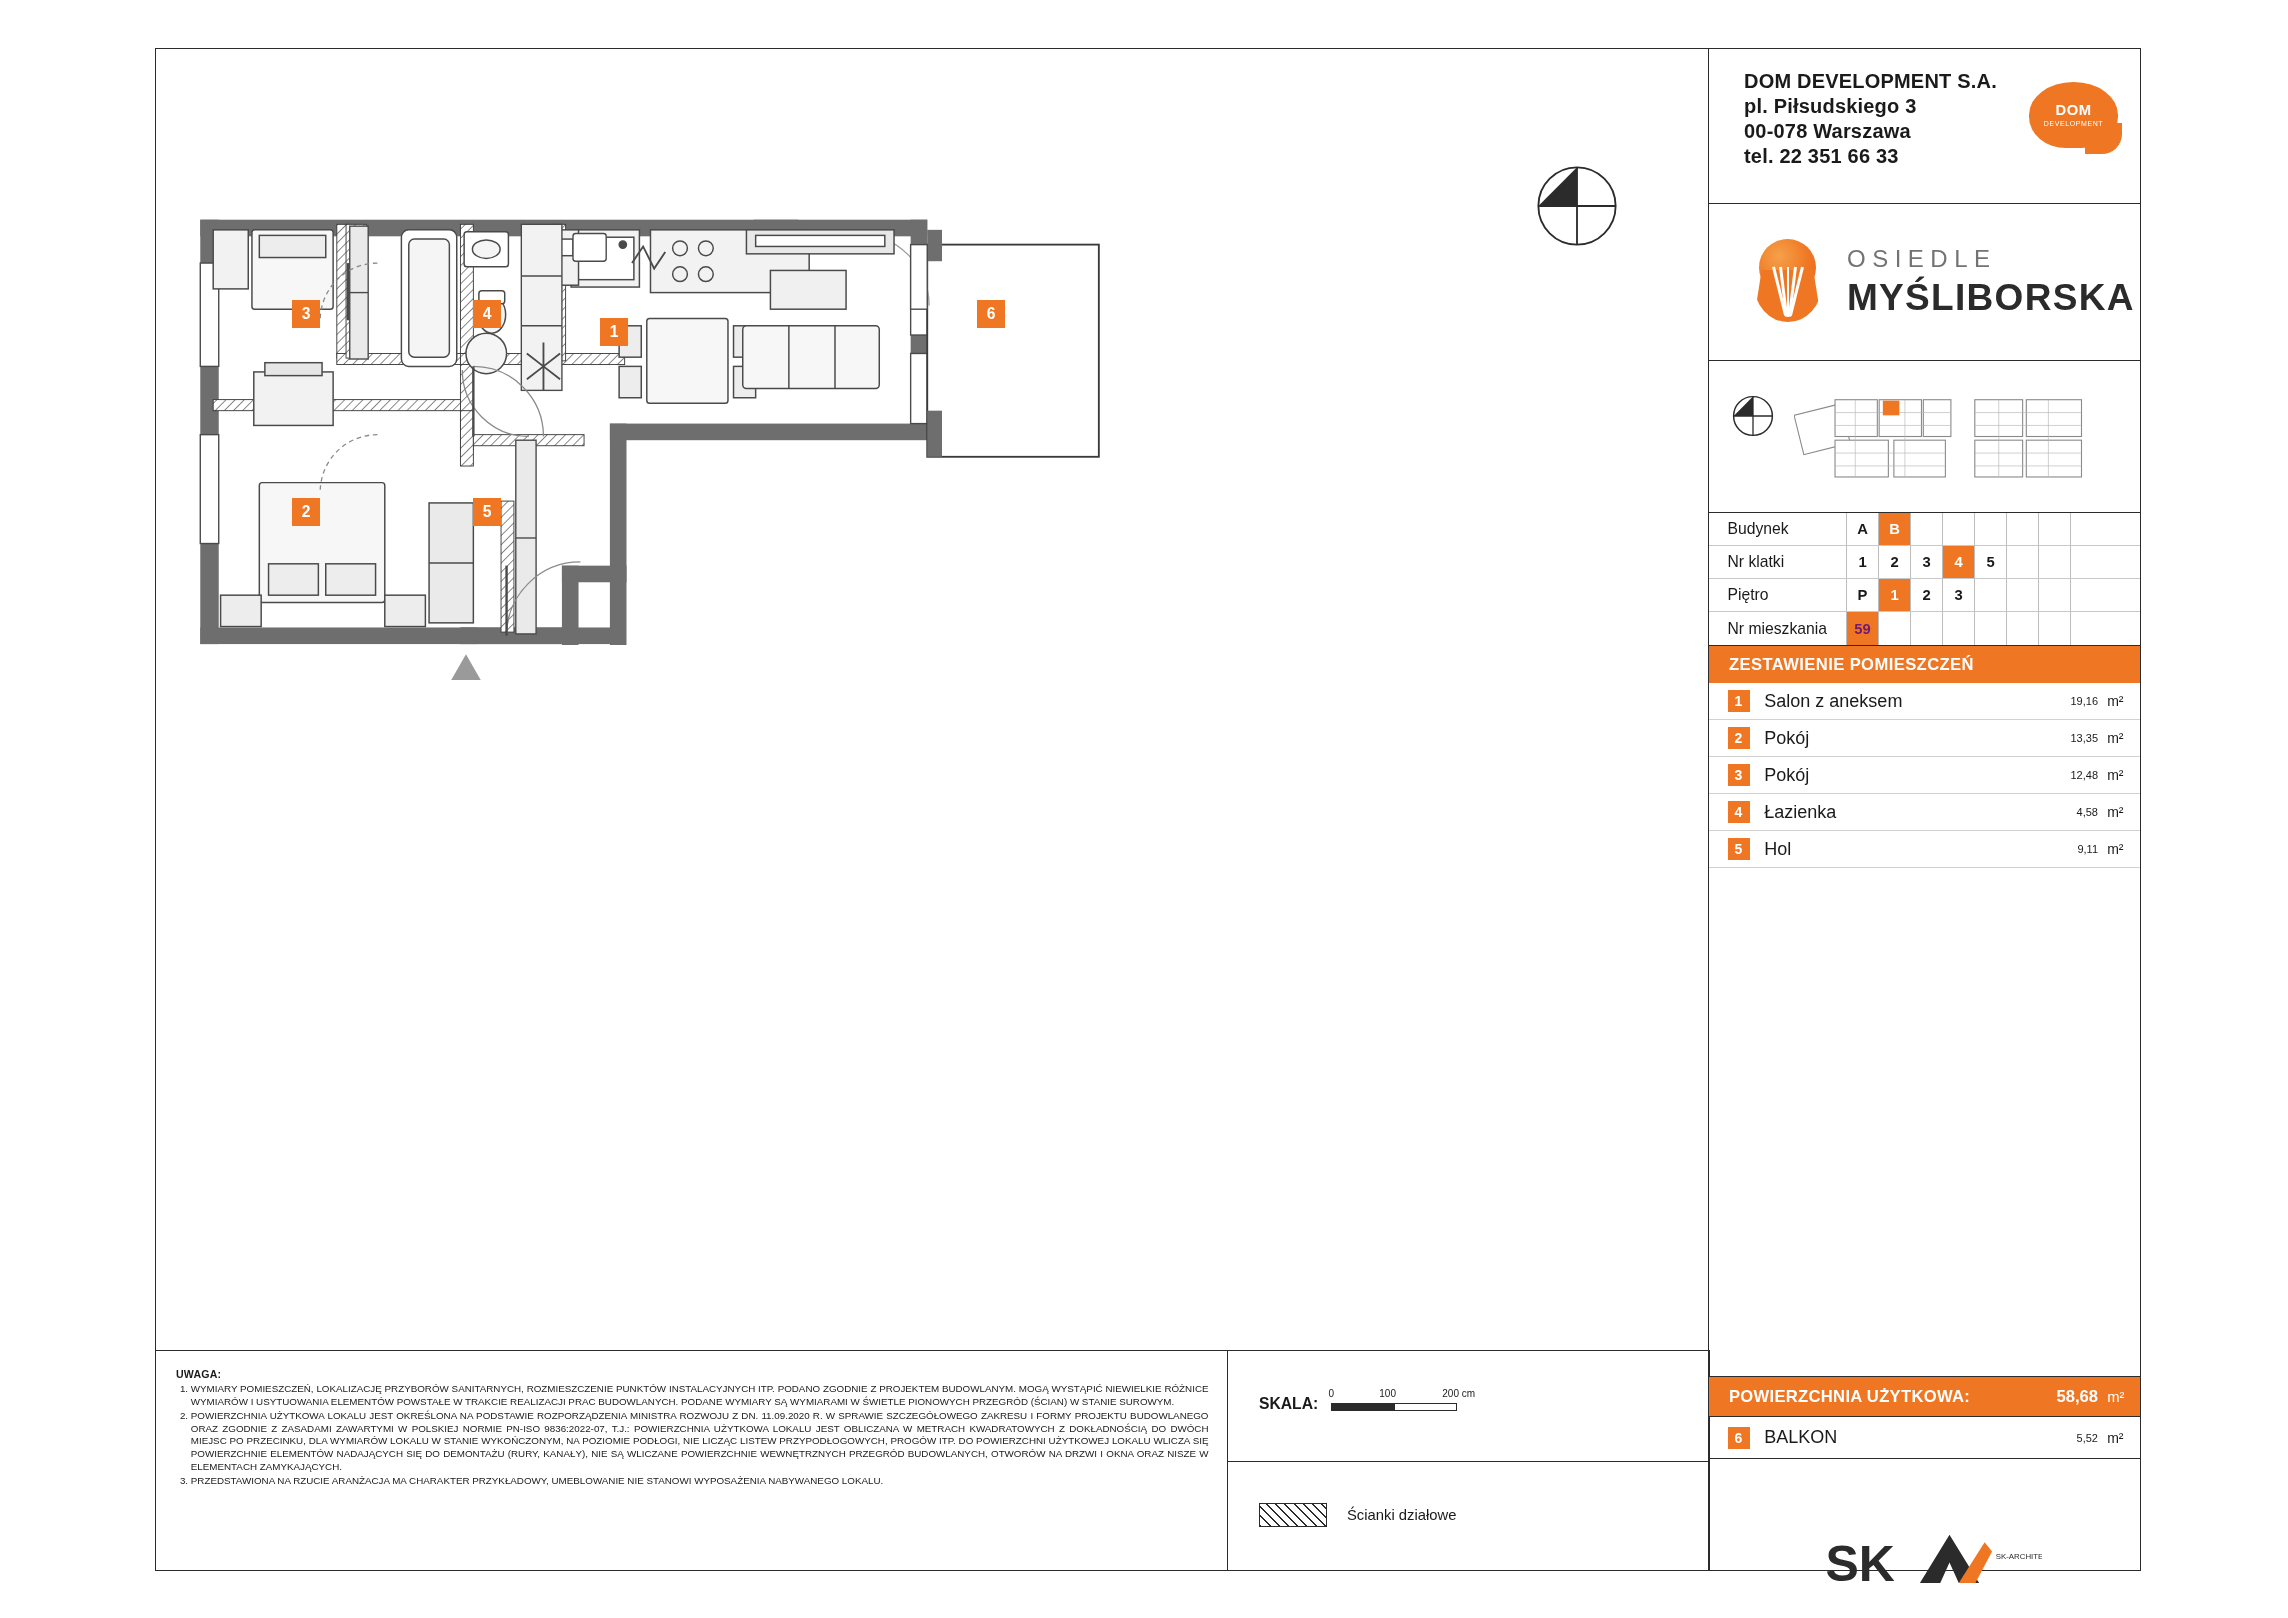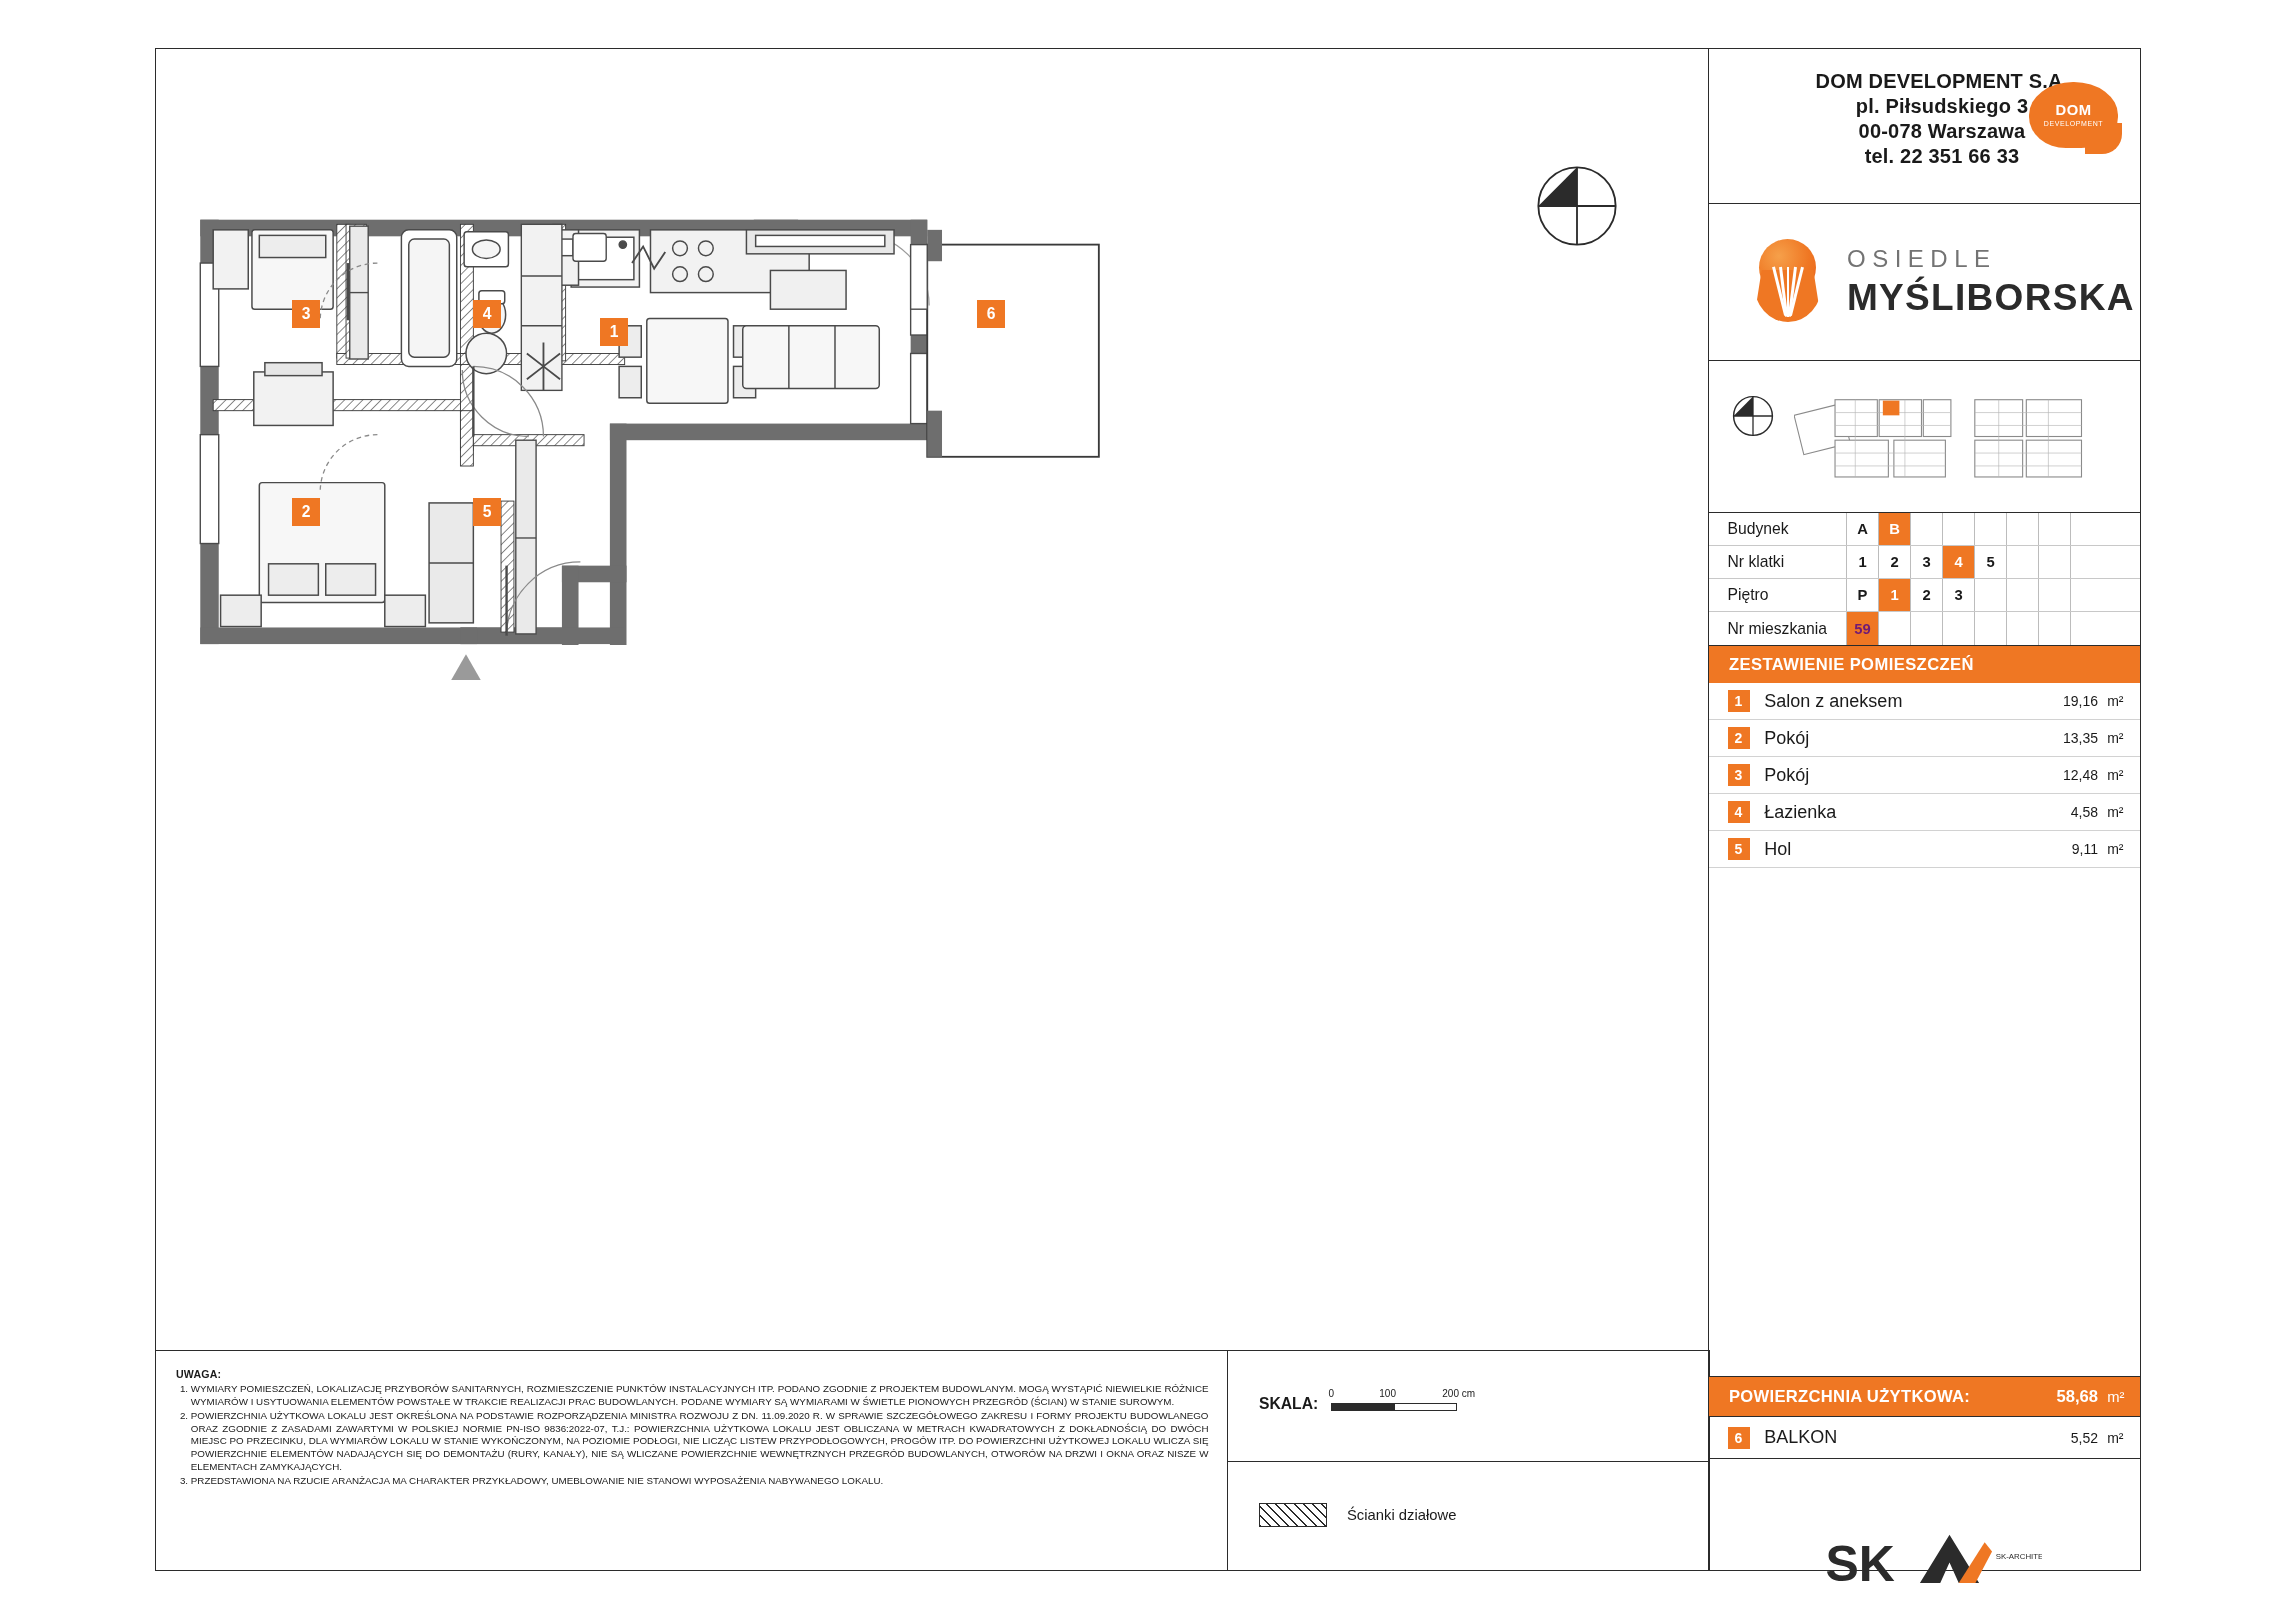--- a/index.html
+++ b/index.html
@@ -24,21 +24,21 @@
   
   .right-col {
     position: absolute;
     right: 0; top: 0;
     width: 432px; height: 100%;
     border-left: 1.8px solid #2b2b2b;
   }
   .rc-block { border-bottom: 1.8px solid #2b2b2b; position: relative; }
 
   .dev-block { height: 155px; padding: 20px 0 0 35px; }
-  .dev-block .line { font-size: 20px; font-weight: bold; line-height: 25px; letter-spacing: 0.2px; text-align: center; }
+  .dev-block .line { font-size: 20px; font-weight: bold; line-height: 25px; letter-spacing: 0.2px; }
   .dev-logo {
     position: absolute; right: 22px; top: 33px;
     width: 89px; height: 66px;
   }
   .dev-logo .blob {
     position: absolute; left: 0; top: 0; width: 89px; height: 66px;
     background: #ef7723;
     border-radius: 44px 44px 37px 37px / 33px 33px 31px 31px;
   }
   .dev-logo .blob:after{
@@ -85,21 +85,21 @@
     display: flex; align-items: center; padding-left: 20px;
     font-size: 16.6px; font-weight: bold; letter-spacing: 0.4px;
   }
   .room-row { height: 37px; display: flex; align-items: center; border-bottom: 0.9px solid #d2d2d2; }
   .room-badge {
     width: 22px; height: 22px; background: #ef7723; color: #fff;
     display: flex; align-items: center; justify-content: center;
     font-size: 14px; font-weight: bold; margin-left: 18.5px;
   }
   .room-name { font-size: 18px; margin-left: 14.8px; flex: 1; }
-  .room-area { font-size: 14px; width: 81px; text-align: right; }
+  .room-area { font-size: 11px; width: 81px; text-align: right; }
   .room-unit { font-size: 14px; width: 42px; text-align: left; padding-left: 9.2px; }
   .rooms-fill { flex: 1; }
 
   .total-bar {
     background: #ef7723; color: #fff; height: 41px; display: flex; align-items: center;
     border-top: 1.8px solid #2b2b2b; border-bottom: 1.8px solid #2b2b2b;
   }
   .total-bar .lbl { font-size: 16.6px; font-weight: bold; padding-left: 20px; flex: 1; letter-spacing: 0.3px; }
   .total-bar .val { font-size: 16.6px; font-weight: bold; width: 89px; text-align: right; }
   .total-bar .unit { font-size: 14.8px; width: 42px; padding-left: 9.2px; }

